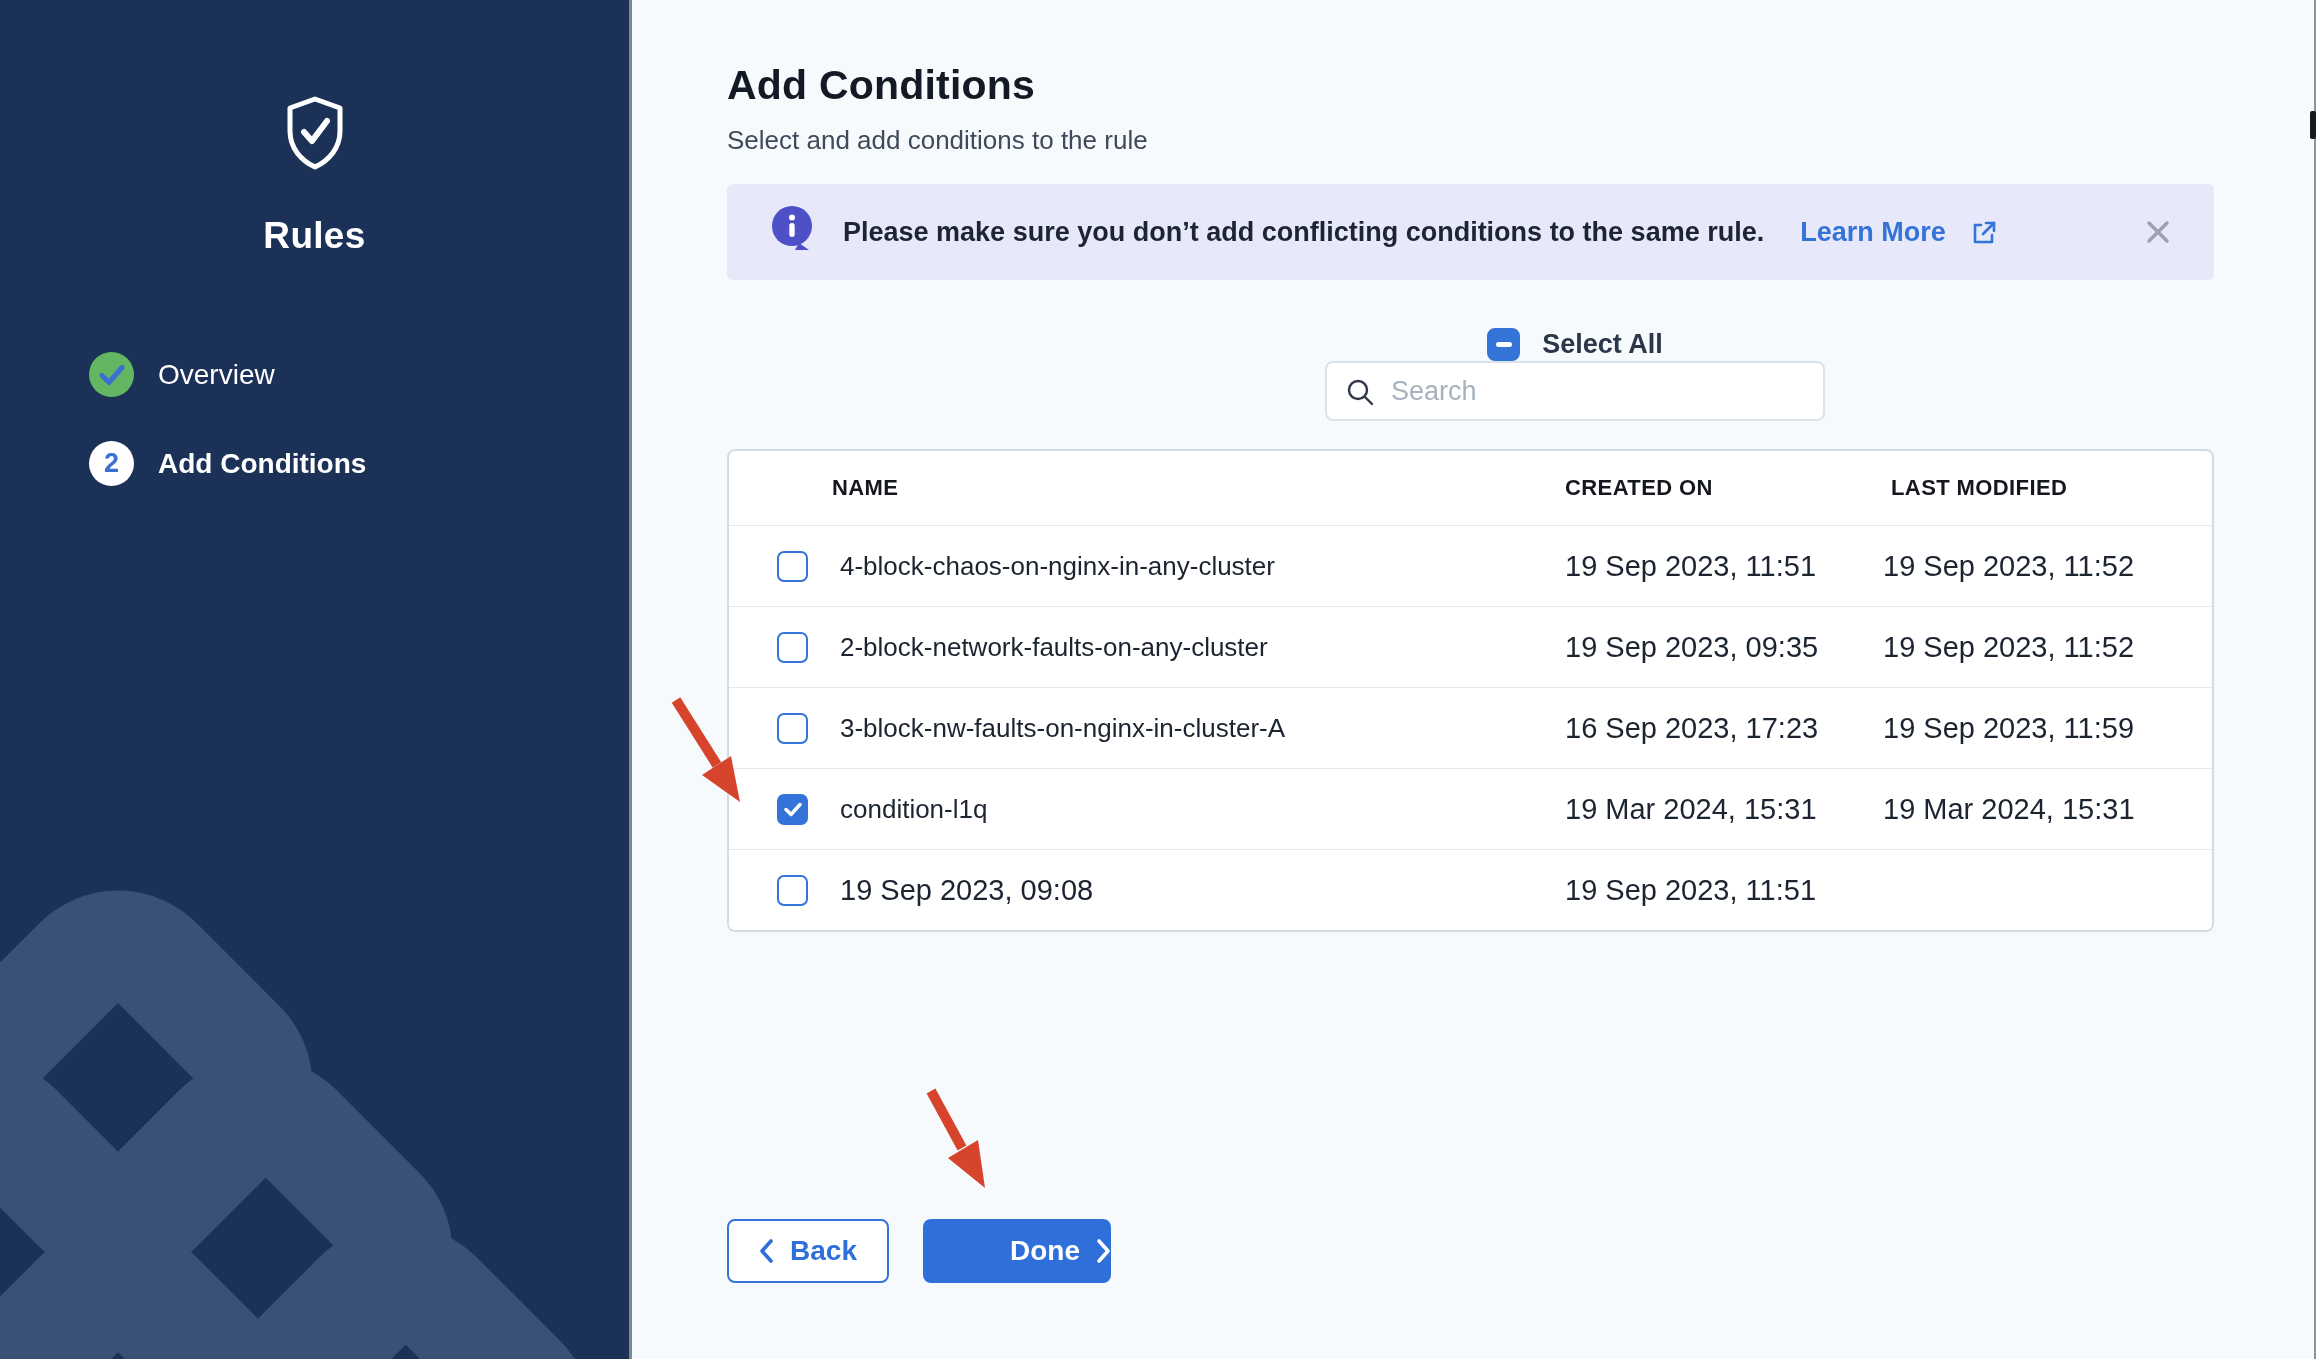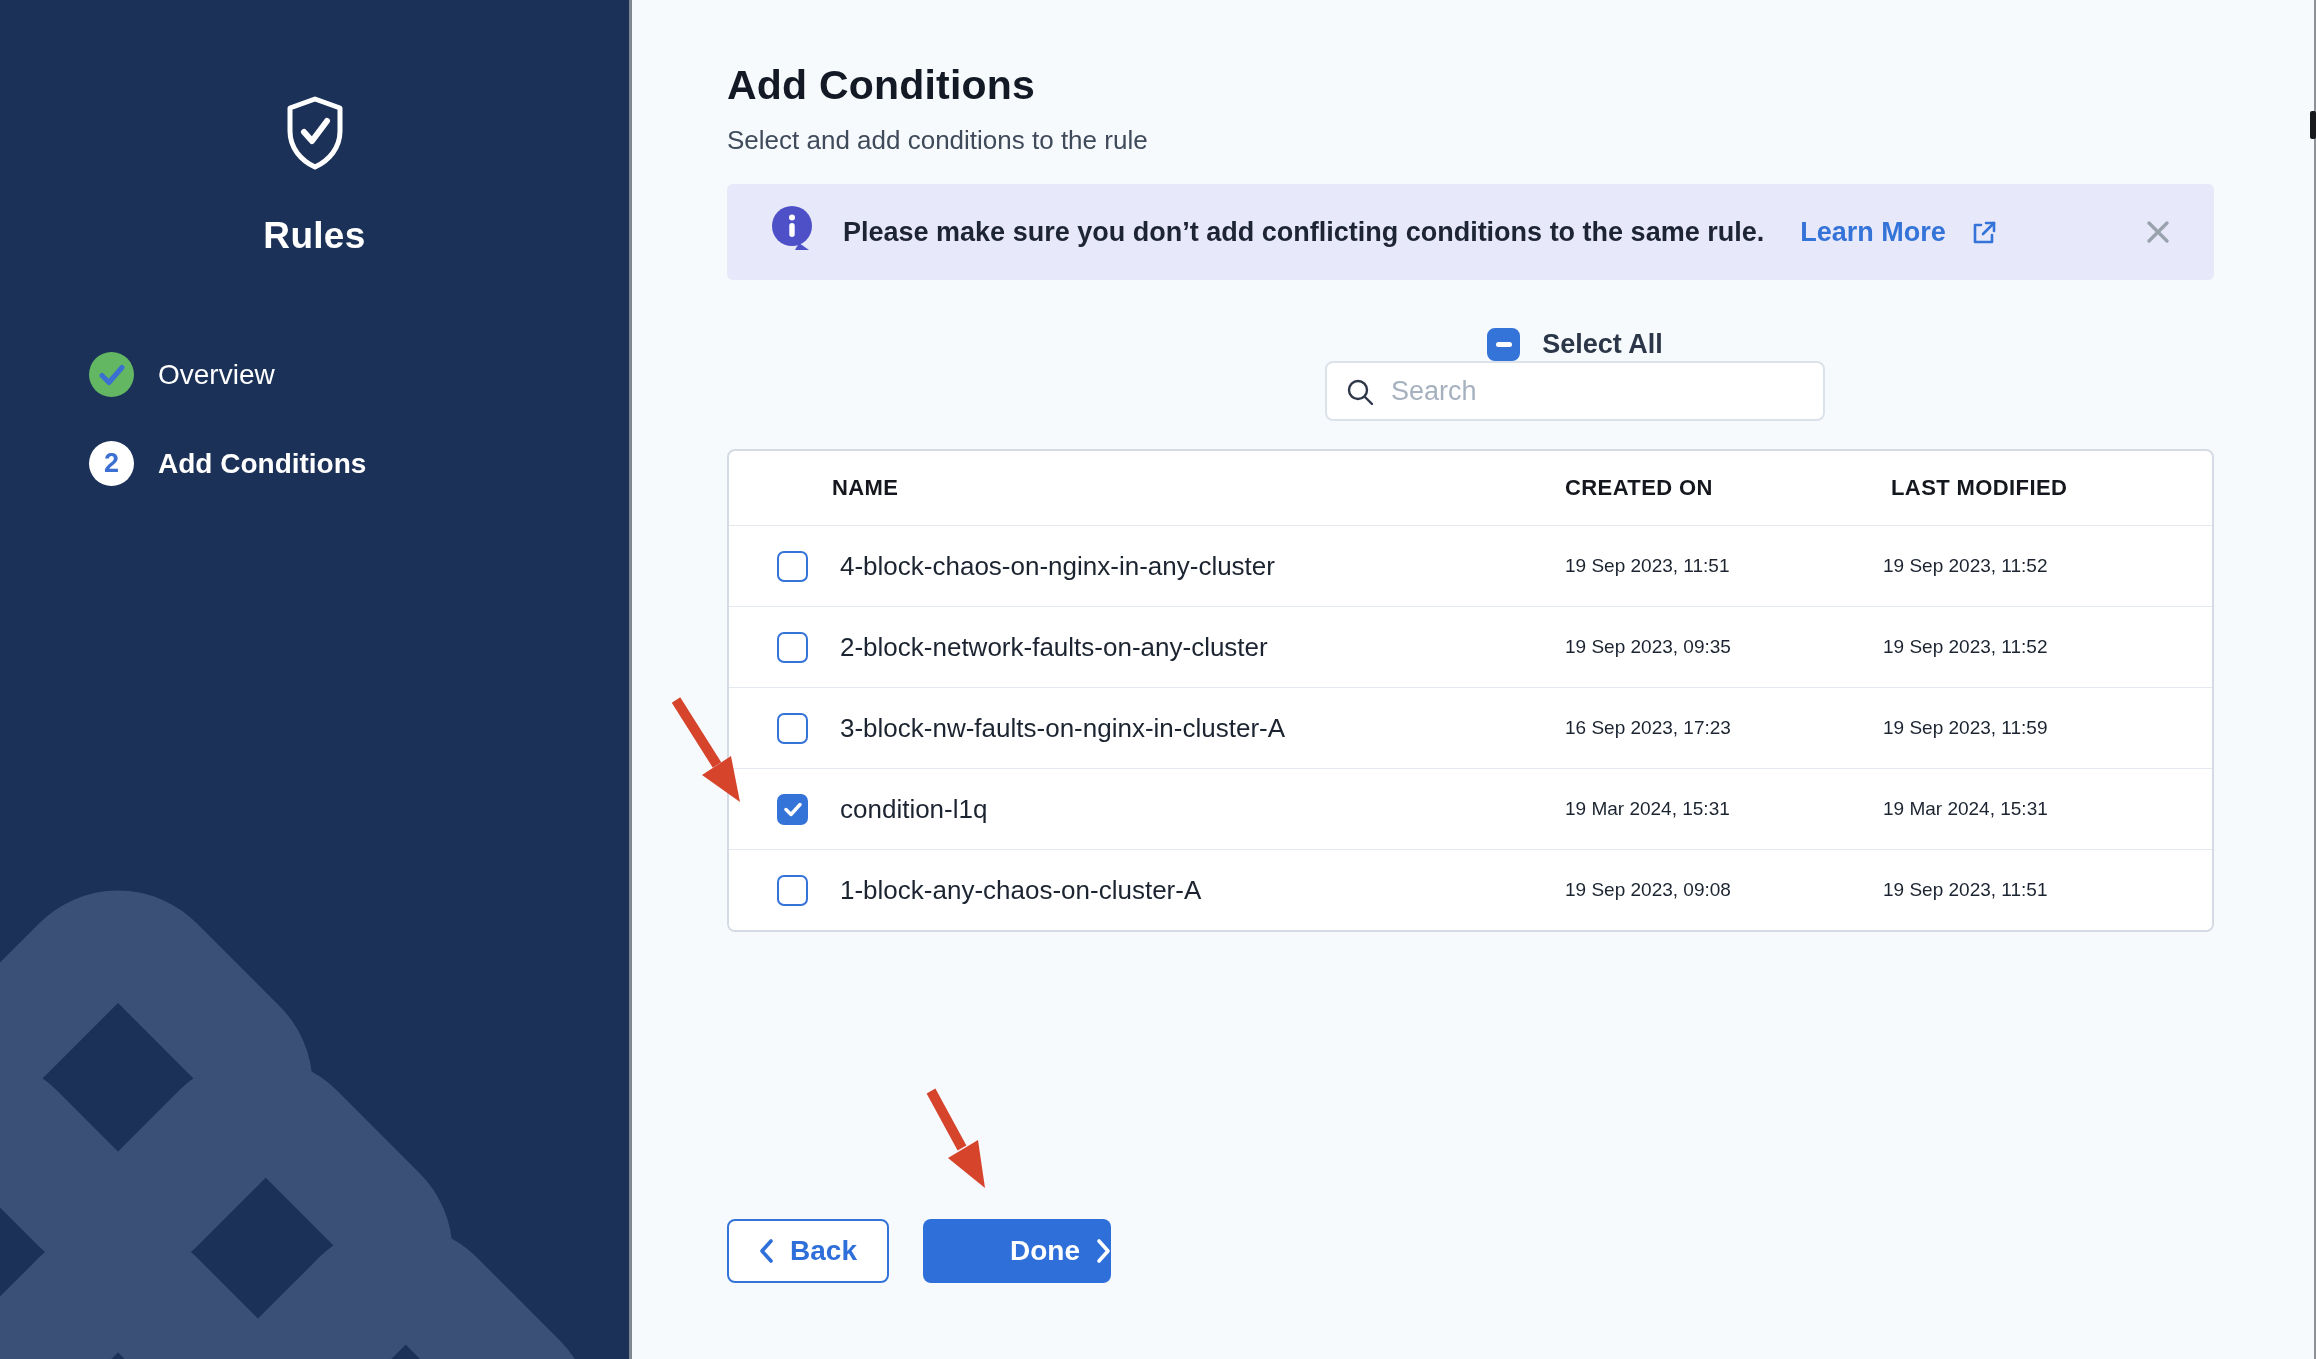--- a/index.html
+++ b/index.html
@@ -60,21 +60,21 @@
   .search .mag{position:absolute;left:20px;top:16px;pointer-events:none;}
 
   .table{margin-top:28px;width:1487px;background:#fff;border:2px solid var(--table-border);border-radius:8px;overflow:hidden;}
   .thead,.trow{display:grid;grid-template-columns:95px 725px 318px 1fr;align-items:center;}
   .thead{height:74px;gap:8px;}
   .thead span{font-size:22px;font-weight:700;color:#14171d;letter-spacing:.4px;}
   .trow{height:81px;border-top:1.5px solid var(--row-border);background:#fff;cursor:pointer;padding-left:16px;}
   .trow .cb{margin-left:32px;}
   .cell{font-size:26px;color:var(--ink);}
   .cell.name{padding-right:20px;}
-  .cell.date{font-size:19px;}
+  .cell.date{font-size:29px;}
 
   .footer-buttons{margin-top:287px;display:flex;gap:34px;}
   .btn{height:64px;border-radius:8px;font-size:28px;font-weight:700;display:inline-flex;align-items:center;justify-content:center;gap:16px;cursor:pointer;font-family:inherit;}
   .btn-back{width:162px;background:#fff;border:2.5px solid var(--accent);color:var(--accent-dark);}
   .btn-done{width:188px;background:var(--accent-dark);border:none;color:#fff;justify-content:flex-end;}
 
   .annotations{position:absolute;left:0;top:0;width:2316px;height:1359px;pointer-events:none;z-index:5;}
   .right-edge{position:absolute;right:0;top:0;width:2px;height:100%;background:#8e9297;z-index:6;}
   .scroll-thumb{position:absolute;right:0;top:111px;width:6px;height:28px;background:#17191c;border-radius:2px;z-index:7;}
 </style>
@@ -205,21 +205,20 @@
     </span>
     <span class="cell name">condition-l1q</span>
     <span class="cell date created">19 Mar 2024, 15:31</span>
     <span class="cell date modified">19 Mar 2024, 15:31</span>
   </div>
 
   <div class="trow">
     <span class="cb">
       
     </span>
-    <span class="cell name">1-block-any-chaos-on-cluster-A</span>
     <span class="cell date created">19 Sep 2023, 09:08</span>
     <span class="cell date modified">19 Sep 2023, 11:51</span>
   </div>
 </div>
       </div>
 
       <div class="footer-buttons">
         <button class="btn btn-back">
           <svg width="15" height="26" viewBox="0 0 15 26" fill="none">
             <polyline points="12,3 3,13 12,23" stroke="#2f6fd9" stroke-width="3.6" stroke-linecap="round" stroke-linejoin="round"></polyline>

